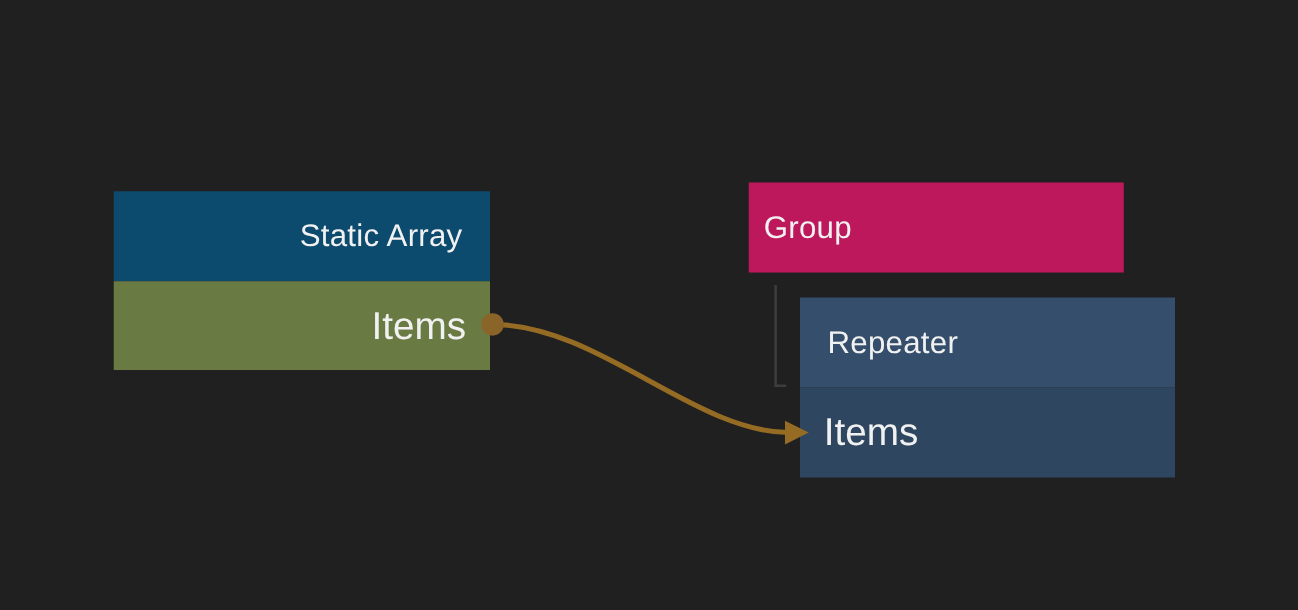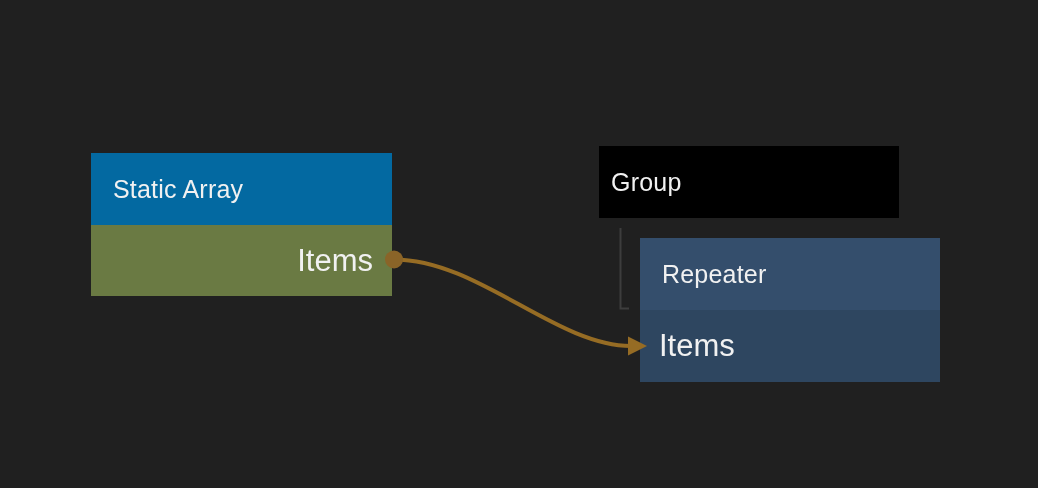--- a/index.html
+++ b/index.html
@@ -57,30 +57,30 @@
     height: 488px;
     pointer-events: none;
   }
 </style>
 </head>
 <body>
 
 <div id="canvas">
 
   <div class="node" id="node-static-array">
-    <div class="node-header" style="background-color: #0369a1;">
+    <div class="node-header" style="background-color: #0c4a6e; justify-content: flex-end;">
       <span>Static Array</span>
     </div>
     <div class="node-row row-out" style="height: 71px; background-color: rgb(106, 122, 67);">
       <span>Items</span>
     </div>
   </div>
 
   <div class="node" id="node-group">
-    <div class="node-header" style="background-color: #000000; padding-left: 12px;">
+    <div class="node-header" style="background-color: #be185d; padding-left: 12px;">
       <span>Group</span>
     </div>
   </div>
 
   <div class="node" id="node-repeater">
     <div class="node-header" style="background-color: rgb(52, 78, 108);">
       <span>Repeater</span>
     </div>
     <div class="node-row row-in" style="background-color: rgb(46, 70, 96);">
       <span>Items</span>

